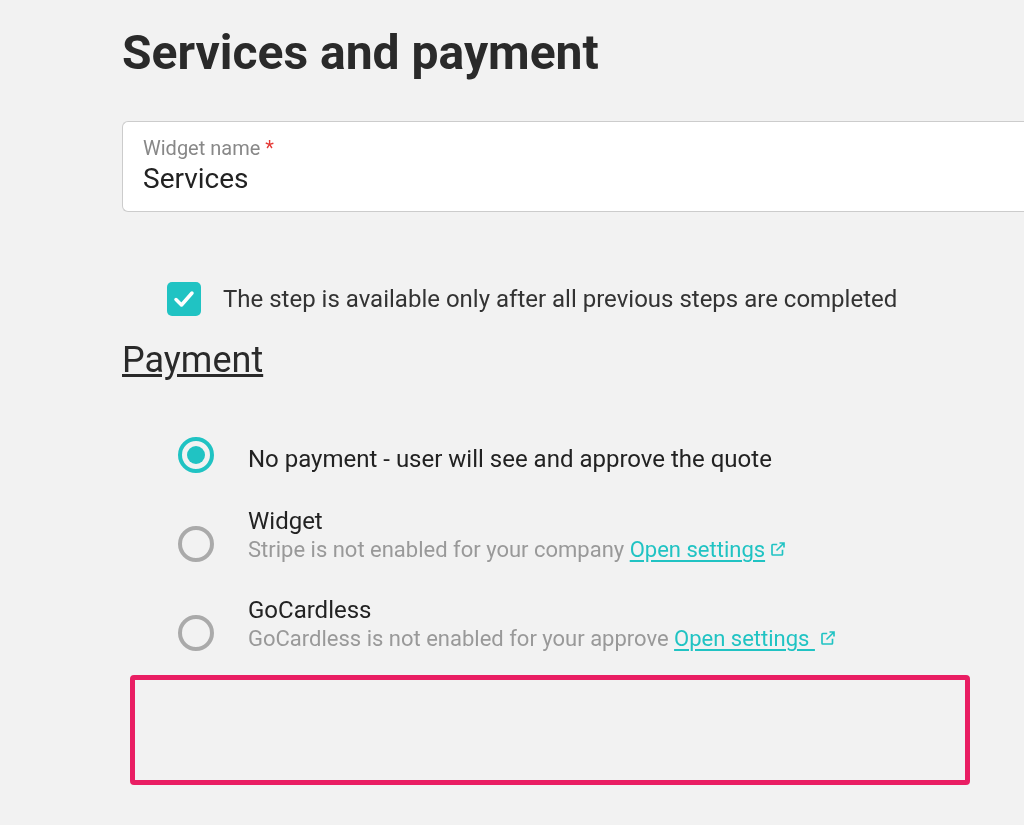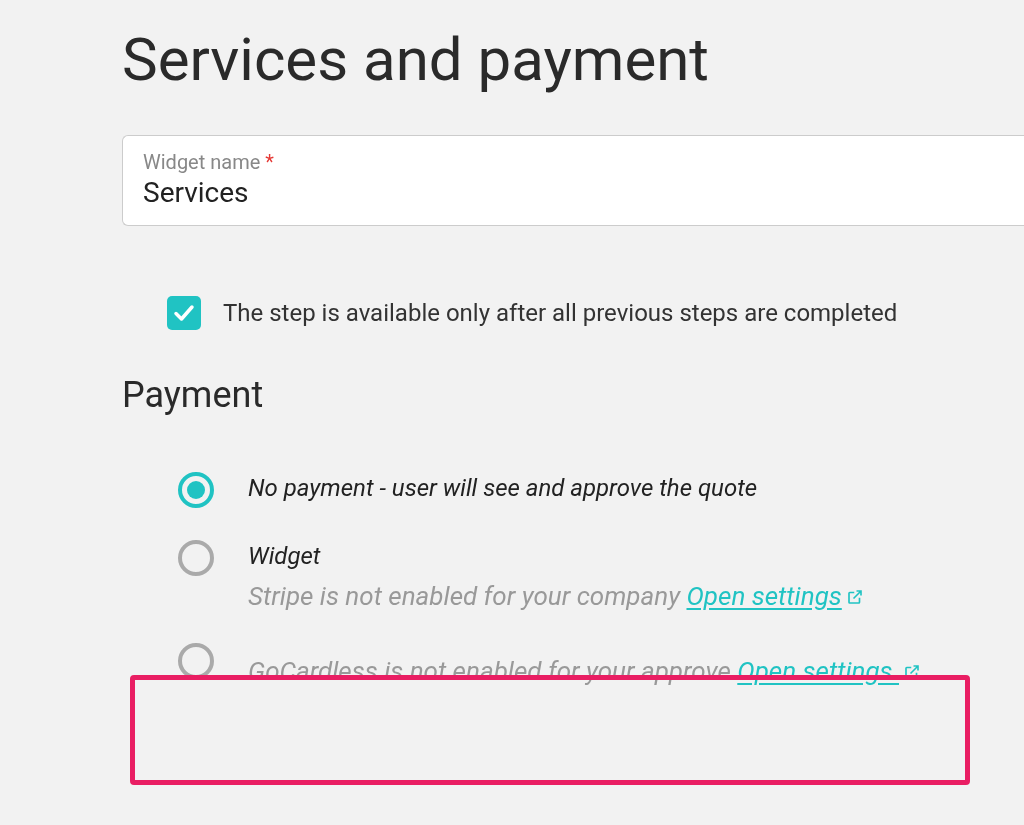--- a/index.html
+++ b/index.html
@@ -5,22 +5,22 @@
     * { box-sizing: border-box; margin: 0; padding: 0; }
     body {
       font-family: 'Roboto', -apple-system, BlinkMacSystemFont, 'Segoe UI', Arial, sans-serif;
       background: #f2f2f2;
       width: 1024px;
       height: 825px;
       overflow: hidden;
       color: #333;
     }
     .page-title {
-      font-size: 60px;
-      font-weight: 400;
+      font-size: 48px;
+      font-weight: 700;
       color: #2a2a2a;
       margin: 24px 0 40px 122px;
     }
     .input-group {
       margin-left: 122px;
       margin-right: 0;
       background: #fff;
       border: 1px solid #ccc;
       border-right: none;
       border-radius: 6px 0 0 6px;
@@ -63,31 +63,31 @@
     .checkbox svg { width: 24px; height: 24px; }
     .checkbox-label {
       font-size: 24px;
       color: #333;
       margin-left: 22px;
     }
     .section-title {
       font-size: 36px;
       font-weight: 400;
       color: #2a2a2a;
-      margin: 44px 0 40px 122px;
+      margin: 23px 0 40px 122px;
+      text-decoration: underline;
     }
     .radio-list {
       margin-left: 170px;
     }
     .radio-row {
       display: flex;
-      align-items: flex-start;
+      align-items: flex-end;
       padding: 16px 0 16px 8px;
       position: relative;
-      font-style: italic;
     }
     .radio-button {
       width: 36px;
       height: 36px;
       border-radius: 50%;
       flex-shrink: 0;
       margin-top: 0px;
       display: flex;
       align-items: center;
       justify-content: center;
@@ -107,23 +107,23 @@
     }
     .radio-content {
       margin-left: 34px;
       padding-top: 2px;
     }
     .radio-label {
       font-size: 24px;
       color: #222;
     }
     .radio-sub {
-      font-size: 26px;
+      font-size: 22px;
       color: #999;
-      margin-top: 11px;
+      margin-top: 2px;
     }
     .settings-link {
       color: #20c3c3;
       text-decoration: underline;
       text-underline-offset: 3px;
       cursor: pointer;
     }
     .settings-link svg {
       width: 18px;
       height: 18px;
@@ -183,20 +183,21 @@
         <span>Stripe is not enabled for your company </span><span class="settings-link"><span>Open settings</span><svg viewBox="0 0 24 24">
               <path fill="none" stroke="#20c3c3" stroke-width="2.2" d="M18 13v6a1 1 0 0 1-1 1H5a1 1 0 0 1-1-1V7a1 1 0 0 1 1-1h6 M14 4h6v6 M10 14 L20 4"></path>
             </svg></span>
       </div>
     </div>
   </div>
 
   <div class="radio-row">
     <div class="radio-button radio-outer-unchecked"></div>
     <div class="radio-content">
+      <div class="radio-label">GoCardless</div>
       <div class="radio-sub">
         <span>GoCardless is not enabled for your approve </span><span class="settings-link"><span>Open settings </span><svg viewBox="0 0 24 24">
               <path fill="none" stroke="#20c3c3" stroke-width="2.2" d="M18 13v6a1 1 0 0 1-1 1H5a1 1 0 0 1-1-1V7a1 1 0 0 1 1-1h6 M14 4h6v6 M10 14 L20 4"></path>
             </svg></span>
       </div>
     </div>
   </div>
 
 </div>
 

